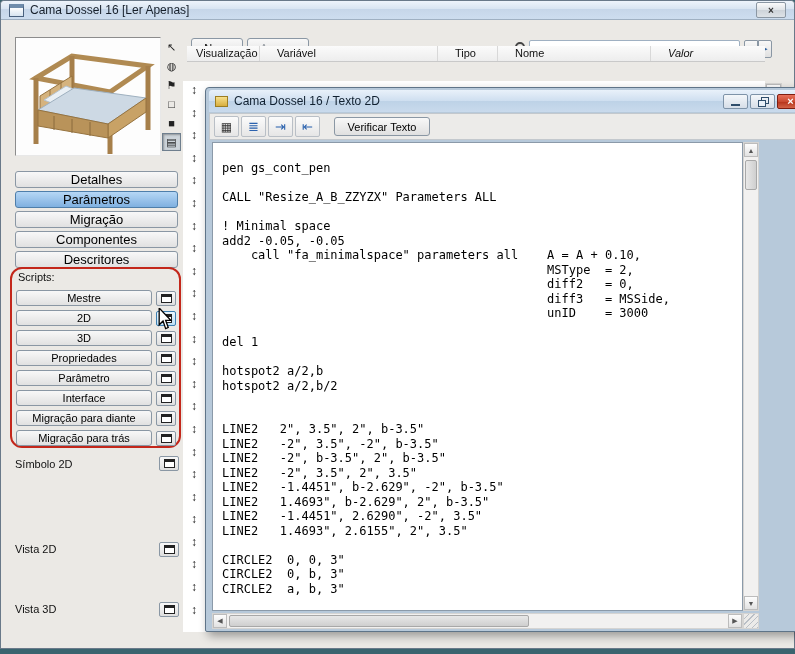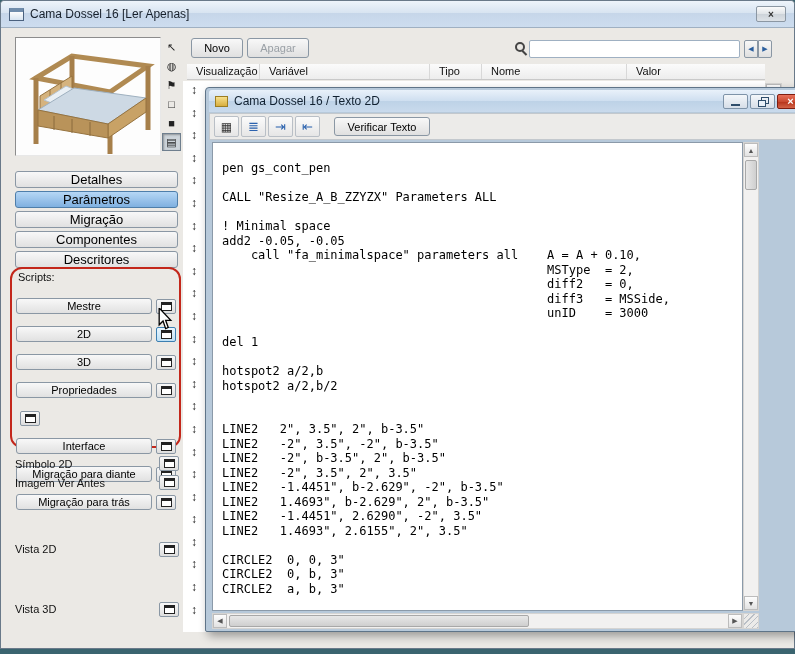--- a/index.html
+++ b/index.html
@@ -4,21 +4,21 @@
 <style>
   * { margin:0; padding:0; box-sizing:border-box; }
   html,body { width:795px; height:654px; }
   body { position:relative; overflow:hidden; background:#3a646f;
          font-family:"Liberation Sans", sans-serif; font-size:11px; color:#111; }
 
   .app { position:absolute; left:0; top:0; width:795px; height:649px;
          background:#ebe9e5; border:1px solid #697989; border-radius:4px 4px 0 0; }
 
   
-  .titlebar { position:absolute; left:0; top:0; right:0; height:27px;
+  .titlebar { position:absolute; left:0; top:0; right:0; height:19px;
               background:linear-gradient(#eef4fb,#d8e4f1 45%,#c6d6e9 46%,#cdddef);
               border-bottom:1px solid #9fb0c2; border-radius:4px 4px 0 0;
               display:flex; align-items:center; padding:0 8px; }
   .app-icon { width:15px; height:13px; border:1px solid #4a617e; border-top:4px solid #6f8cab;
               background:linear-gradient(#fdfdfd,#d7e4f0); margin-right:6px; flex:none; }
   .titlebar .title { font-size:12px; color:#17202b; }
   .chrome-btn { margin-left:auto; width:30px; height:16px; border:1px solid #8b97a3; border-radius:2px;
                 background:linear-gradient(#fbfbfb,#dfe3e7 50%,#cdd3d9 51%,#dde2e7);
                 font-size:10px; line-height:13px; text-align:center; color:#333; font-weight:bold; }
 
@@ -33,21 +33,21 @@
 
   #side-tabs { position:absolute; left:14px; top:170px; width:163px; }
   .side-tab { display:block; width:100%; height:17px; margin-bottom:3px; border:1px solid #8a97a4;
               border-radius:3px; background:linear-gradient(#f8f8f8,#e1e1e1); font-size:13px; font-family:inherit; }
   .side-tab.selected { background:linear-gradient(#b6d7f5,#7fb0e0); border-color:#4e7eaa; }
 
   .scripts-group { position:absolute; left:9px; top:266px; width:171px; height:181px;
                    border:2px solid #c3271b; border-radius:12px; }
   .scripts-label { position:absolute; left:6px; top:2px; }
   #script-rows { position:absolute; left:4px; top:19px; right:2px; }
-  .script-row { height:20px; display:flex; align-items:center;margin-top:8px; }
+  .script-row { height:20px; display:flex; align-items:center; }
   .script-btn { width:136px; height:16px; border:1px solid #8a97a4; border-radius:3px;
                 background:linear-gradient(#f8f8f8,#e1e1e1); font-size:11px; font-family:inherit; }
   .win-btn { margin-left:4px; width:20px; height:15px; border:1px solid #8a97a4; border-radius:2px;
              background:linear-gradient(#f8f8f8,#dedede); display:flex; align-items:center; justify-content:center; padding:0; }
   .win-btn.hover { border-color:#3c7fb1; background:linear-gradient(#eaf5fd,#bee0f5); }
   .mini-window { width:11px; height:9px; border:1px solid #222; border-top:3px solid #222; background:#fff; }
 
   #extra-rows { position:absolute; left:14px; top:453px; width:164px; }
   #view-rows  { position:absolute; left:14px; top:498px; width:164px; }
   .label-row { height:19px; display:flex; align-items:center; }
@@ -65,25 +65,25 @@
                         background:#444; transform:rotate(45deg); transform-origin:0 0; }
   #search-input { position:absolute; left:528px; top:39px; width:211px; height:18px;
                   border:1px solid #9fb0c2; border-radius:2px; padding:0 4px; font-size:11px; font-family:inherit; }
   .nav-btn { position:absolute; top:39px; width:14px; height:18px; border:1px solid #8a97a4;
              background:linear-gradient(#f8f8f8,#e0e0e0); color:#2b5f9e; font-size:7px;
              text-align:center; line-height:16px; padding:0; }
   #nav-prev { left:743px; border-radius:2px 0 0 2px; }
   #nav-next { left:757px; border-radius:0 2px 2px 0; }
 
   
-  #list-header { position:absolute; left:186px; top:63px; width:578px; height:16px;
-                 background:linear-gradient(#fbfbfb,#ededed); border-bottom:1px solid #c9c9c9; display:flex; }
+  #list-header { position:absolute; left:186px; top:45px; width:578px; height:16px;
+                 background:linear-gradient(#fbfbfb,#ededed); border-bottom:1px solid #c9c9c9; display:flex;gap:8px; }
   .col { border-right:1px solid #d8d8d8; padding-left:9px; line-height:15px; white-space:nowrap; overflow:hidden; }
   .col-0 { width:73px; } .col-1 { width:170px; } .col-2 { width:52px; } .col-3 { width:145px; }
-  .col-4 { flex:1; border-right:none; }
+  .col-4 { flex:1; border-right:none;font-style:italic; }
   .list-area { position:absolute; left:182px; top:80px; width:582px; height:551px; background:#fff; }
   #handle-col { position:absolute; left:183px; top:82px; width:20px; }
   .row-handle { height:22.6px; text-align:center; font-size:12px; font-weight:bold; color:#222; }
   .main-vscroll { position:absolute; left:764px; top:82px; width:17px; height:549px;
                   background:#f2f1f0; border:1px solid #d5d4d2; }
   .sb-btn { position:absolute; left:0; width:15px; height:15px; background:linear-gradient(#fdfdfd,#e2e2e2);
             border:1px solid #bcbcbc; color:#555; font-size:7px; text-align:center; line-height:13px; padding:0; }
   .sb-btn.top { top:0; } .sb-btn.bottom { bottom:0; }
 
   
@@ -205,20 +205,21 @@
             <span class="mini-window"></span>
           </button>
         </div>
         <div class="script-row">
           <button class="script-btn">Propriedades</button>
           <button class="win-btn">
             <span class="mini-window"></span>
           </button>
         </div>
         <div class="script-row">
+          <button class="script-btn">Parâmetro</button>
           <button class="win-btn">
             <span class="mini-window"></span>
           </button>
         </div>
         <div class="script-row">
           <button class="script-btn">Interface</button>
           <button class="win-btn">
             <span class="mini-window"></span>
           </button>
         </div>
@@ -233,26 +234,20 @@
           <button class="win-btn">
             <span class="mini-window"></span>
           </button>
         </div>
       </div>
   </div>
 
   <div id="extra-rows">
       <div class="label-row">
         <span class="lbl">Símbolo 2D</span>
-        <button class="win-btn">
-          <span class="mini-window"></span>
-        </button>
-      </div>
-      <div class="label-row">
-        <span class="lbl">Imagem Ver Antes</span>
         <button class="win-btn">
           <span class="mini-window"></span>
         </button>
       </div>
     </div>
   <div id="view-rows">
       <div class="label-row">
         <span class="lbl">Vista 2D</span>
         <button class="win-btn">
           <span class="mini-window"></span>

